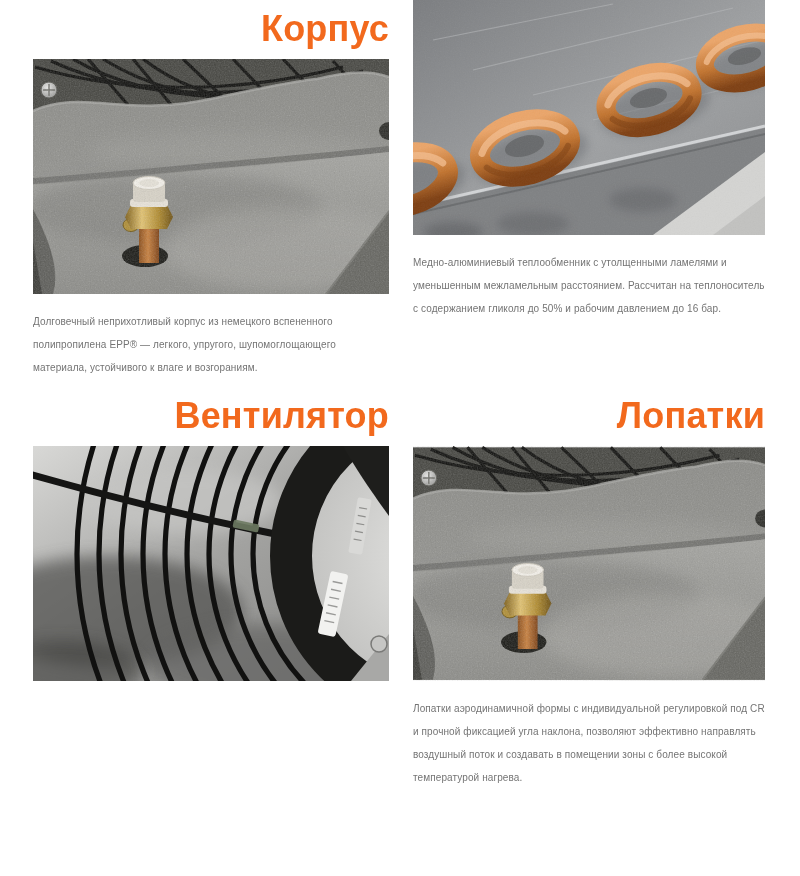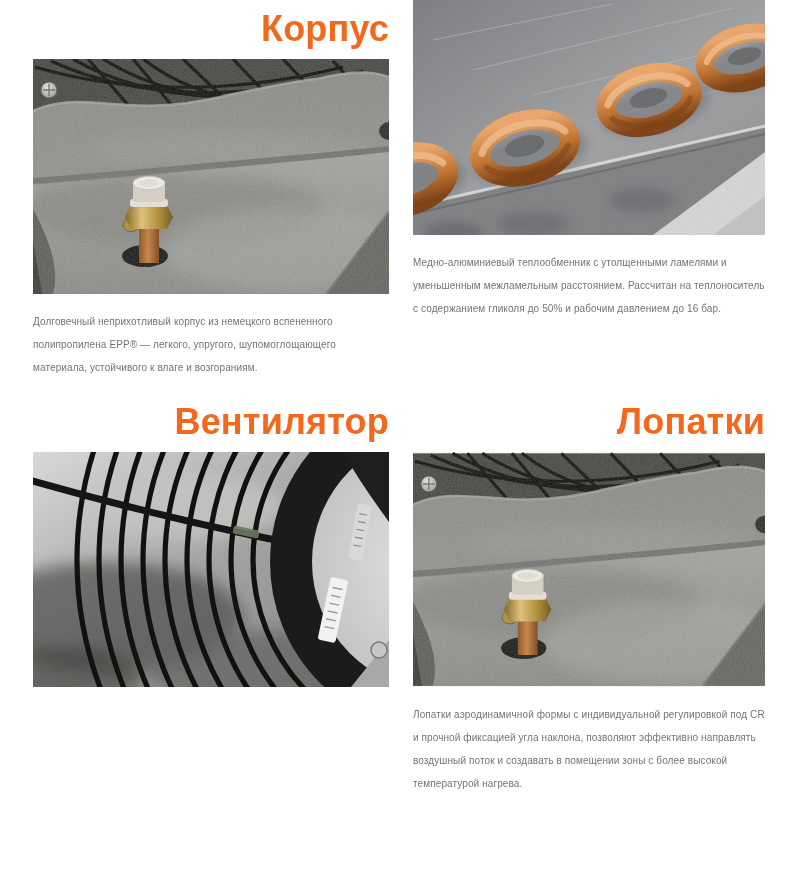--- a/index.html
+++ b/index.html
@@ -8,21 +8,21 @@
   .grid{display:grid;grid-template-columns:356px 352px;column-gap:24px;padding:0 35px 0 33px;}
   .feature h2{
     color:#f2691d;
     font-size:36px;
     line-height:34px;
     font-weight:bold;
     text-align:right;
     margin:12px 0 13px 0;
     letter-spacing:.2px;
   }
-  .row2 .feature h2{margin-top:26px;}
+  .row2 .feature h2{margin-top:20px;}
   .photo{width:100%;height:235px;display:block;overflow:hidden;}
   .photo svg{display:block;width:100%;height:100%;}
   .desc{
     color:#747474;
     font-size:10px;
     line-height:23px;
     margin:16px 0 0 0;
     letter-spacing:.1px;
   }
 </style>

